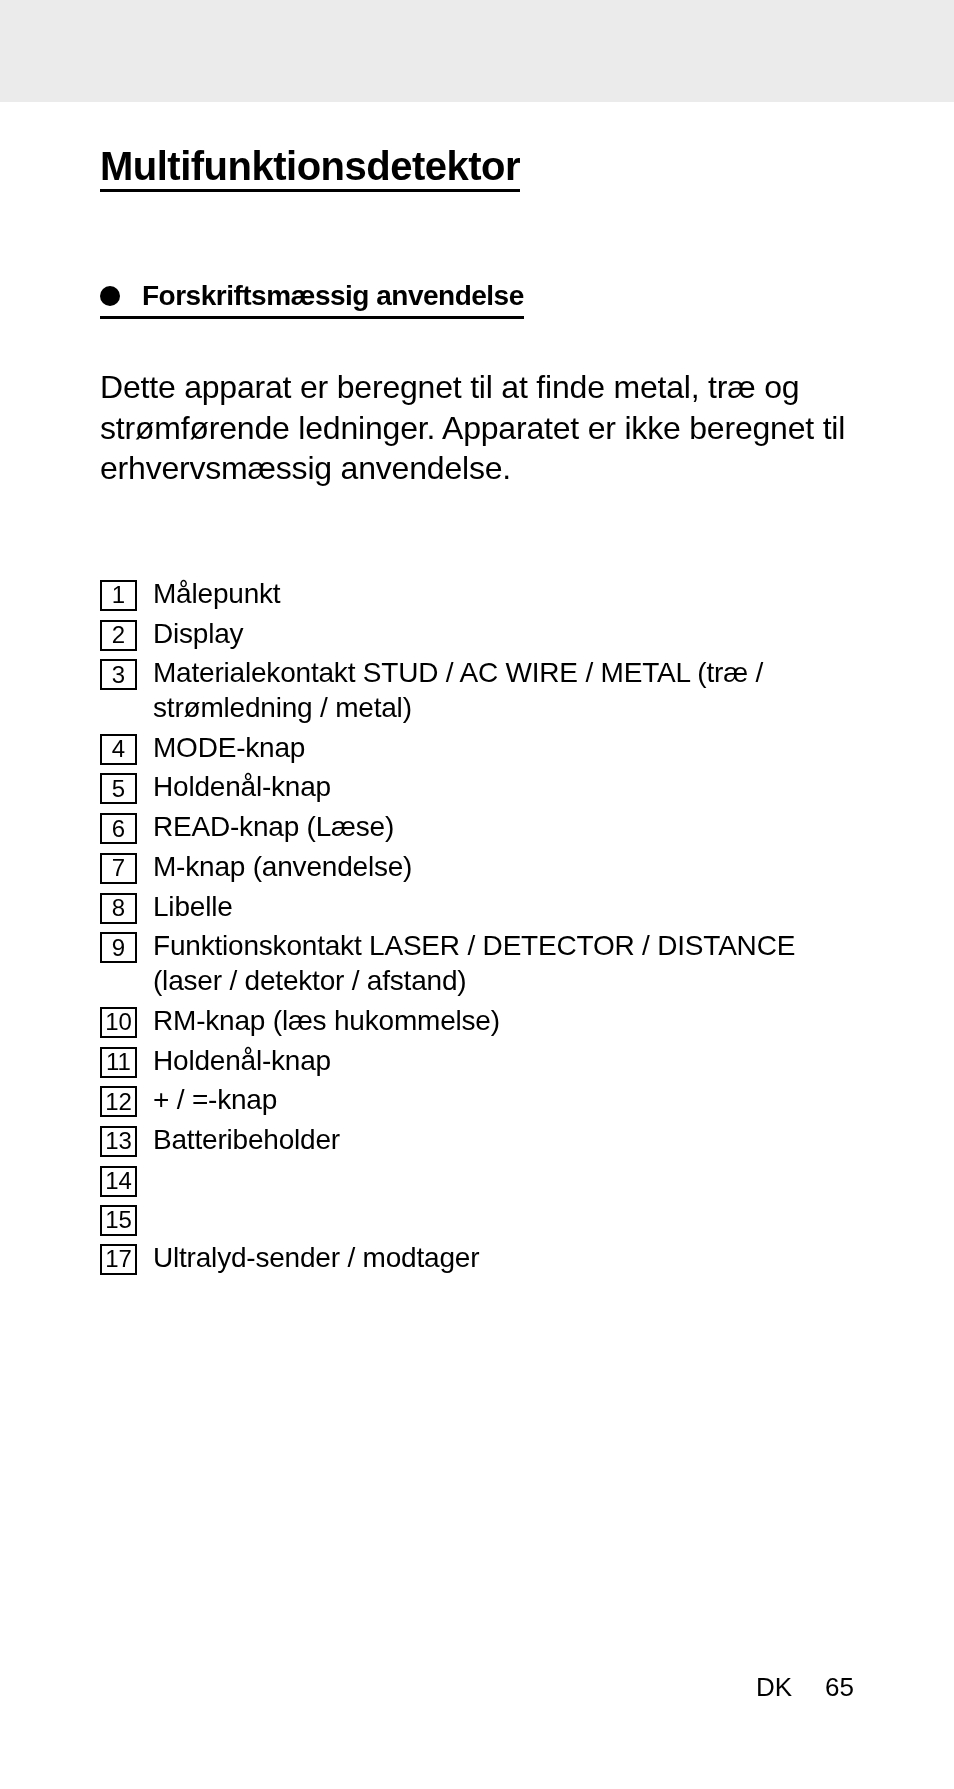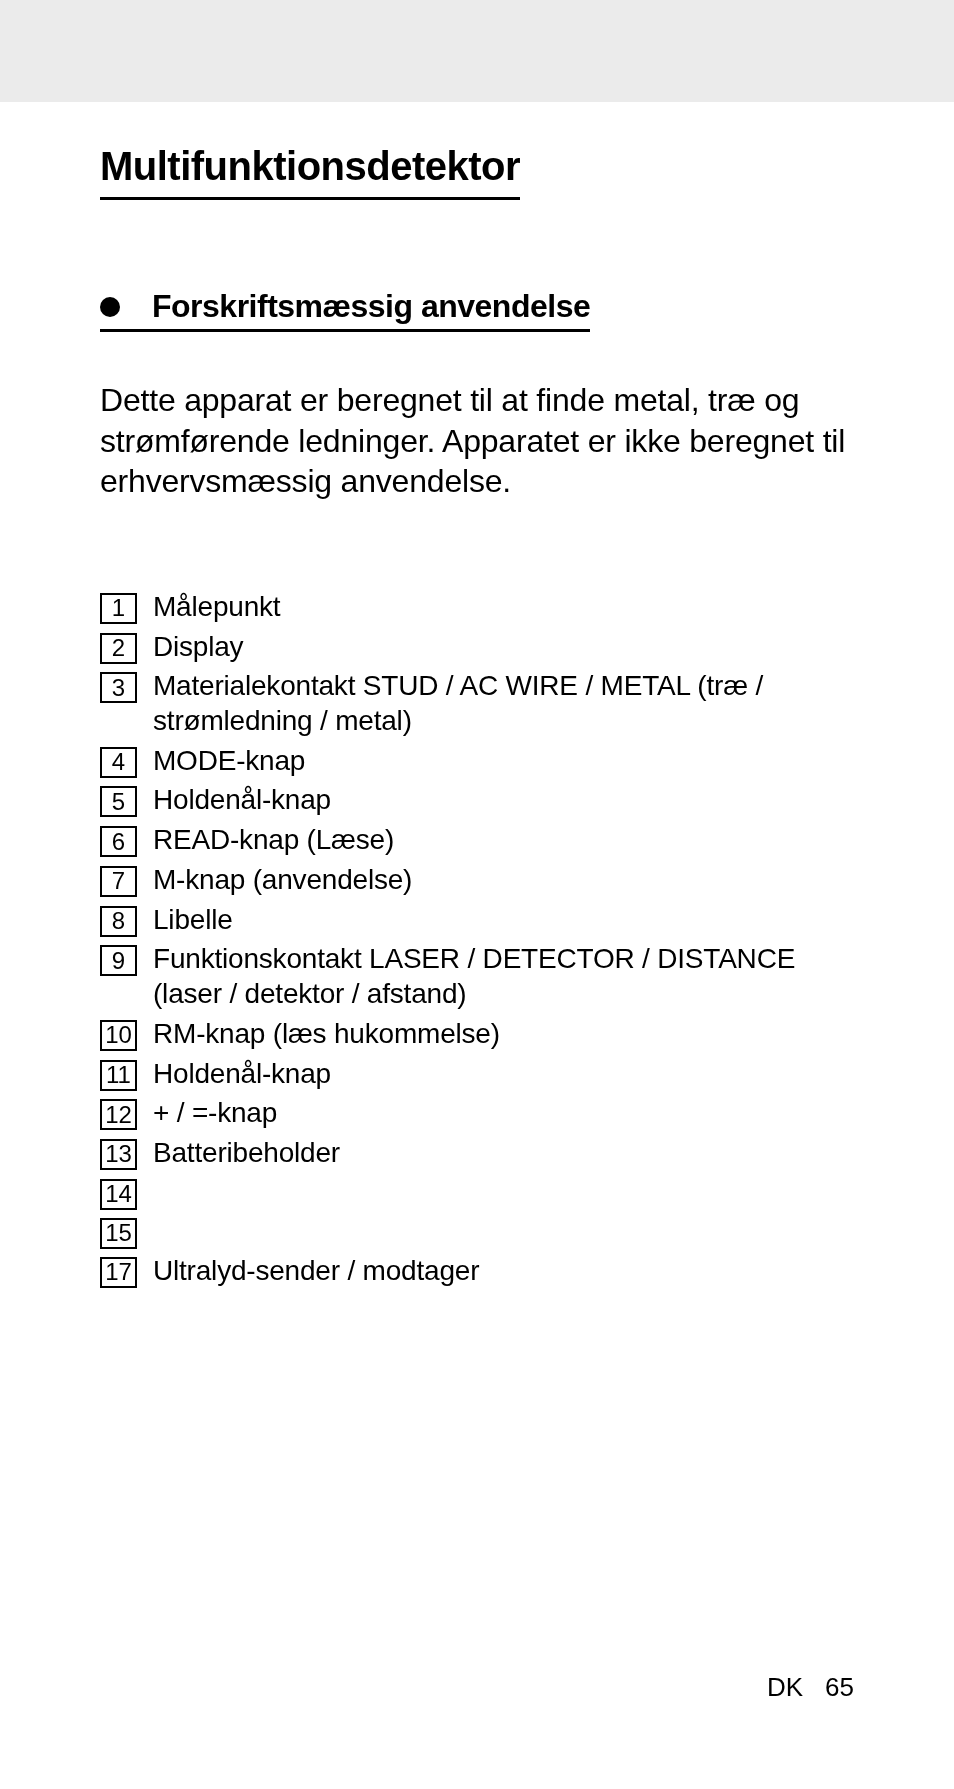--- a/index.html
+++ b/index.html
@@ -22,45 +22,44 @@
       right: 0;
       bottom: 0;
       background: #fff;
       padding: 42px 100px 0 100px;
     }
     .title {
       font-size: 40px;
       font-weight: bold;
       border-bottom: 3px solid #000;
       display: inline-block;
-      padding-bottom: 8px;
+      padding-bottom: 0;
       margin-bottom: 88px;
       letter-spacing: -0.5px;
     }
     .section-header {
       display: flex;
       align-items: center;
       border-bottom: 3px solid #000;
       margin-bottom: 48px;
       padding-bottom: 4px;
       width: fit-content;
     }
     .bullet {
       width: 20px;
       height: 20px;
       background: #000;
       border-radius: 50%;
       margin-right: 22px;
       flex-shrink: 0;
     }
     .section-title {
-      font-size: 32px;
+      font-size: 28px;
       font-weight: bold;
       letter-spacing: -0.5px;
-      margin-left: 10px;
     }
     .body-text {
       font-size: 32px;
       line-height: 1.27;
       margin-bottom: 88px;
       font-weight: 400;
       letter-spacing: -0.2px;
     }
     .parts-list {
       margin-top: 38px;
@@ -86,21 +85,21 @@
       font-size: 28px;
       line-height: 1.24;
       letter-spacing: -0.2px;
     }
     .footer {
       position: absolute;
       bottom: 86px;
       right: 100px;
       font-size: 26px;
       display: flex;
-      gap: 22px;
+      gap: 33px;
     }
   </style>
 </head>
 <body>
 
 <div class="page">
   <h1 class="title">Multifunktionsdetektor</h1>
 
   <div class="section-header">
     <span class="bullet"></span>

